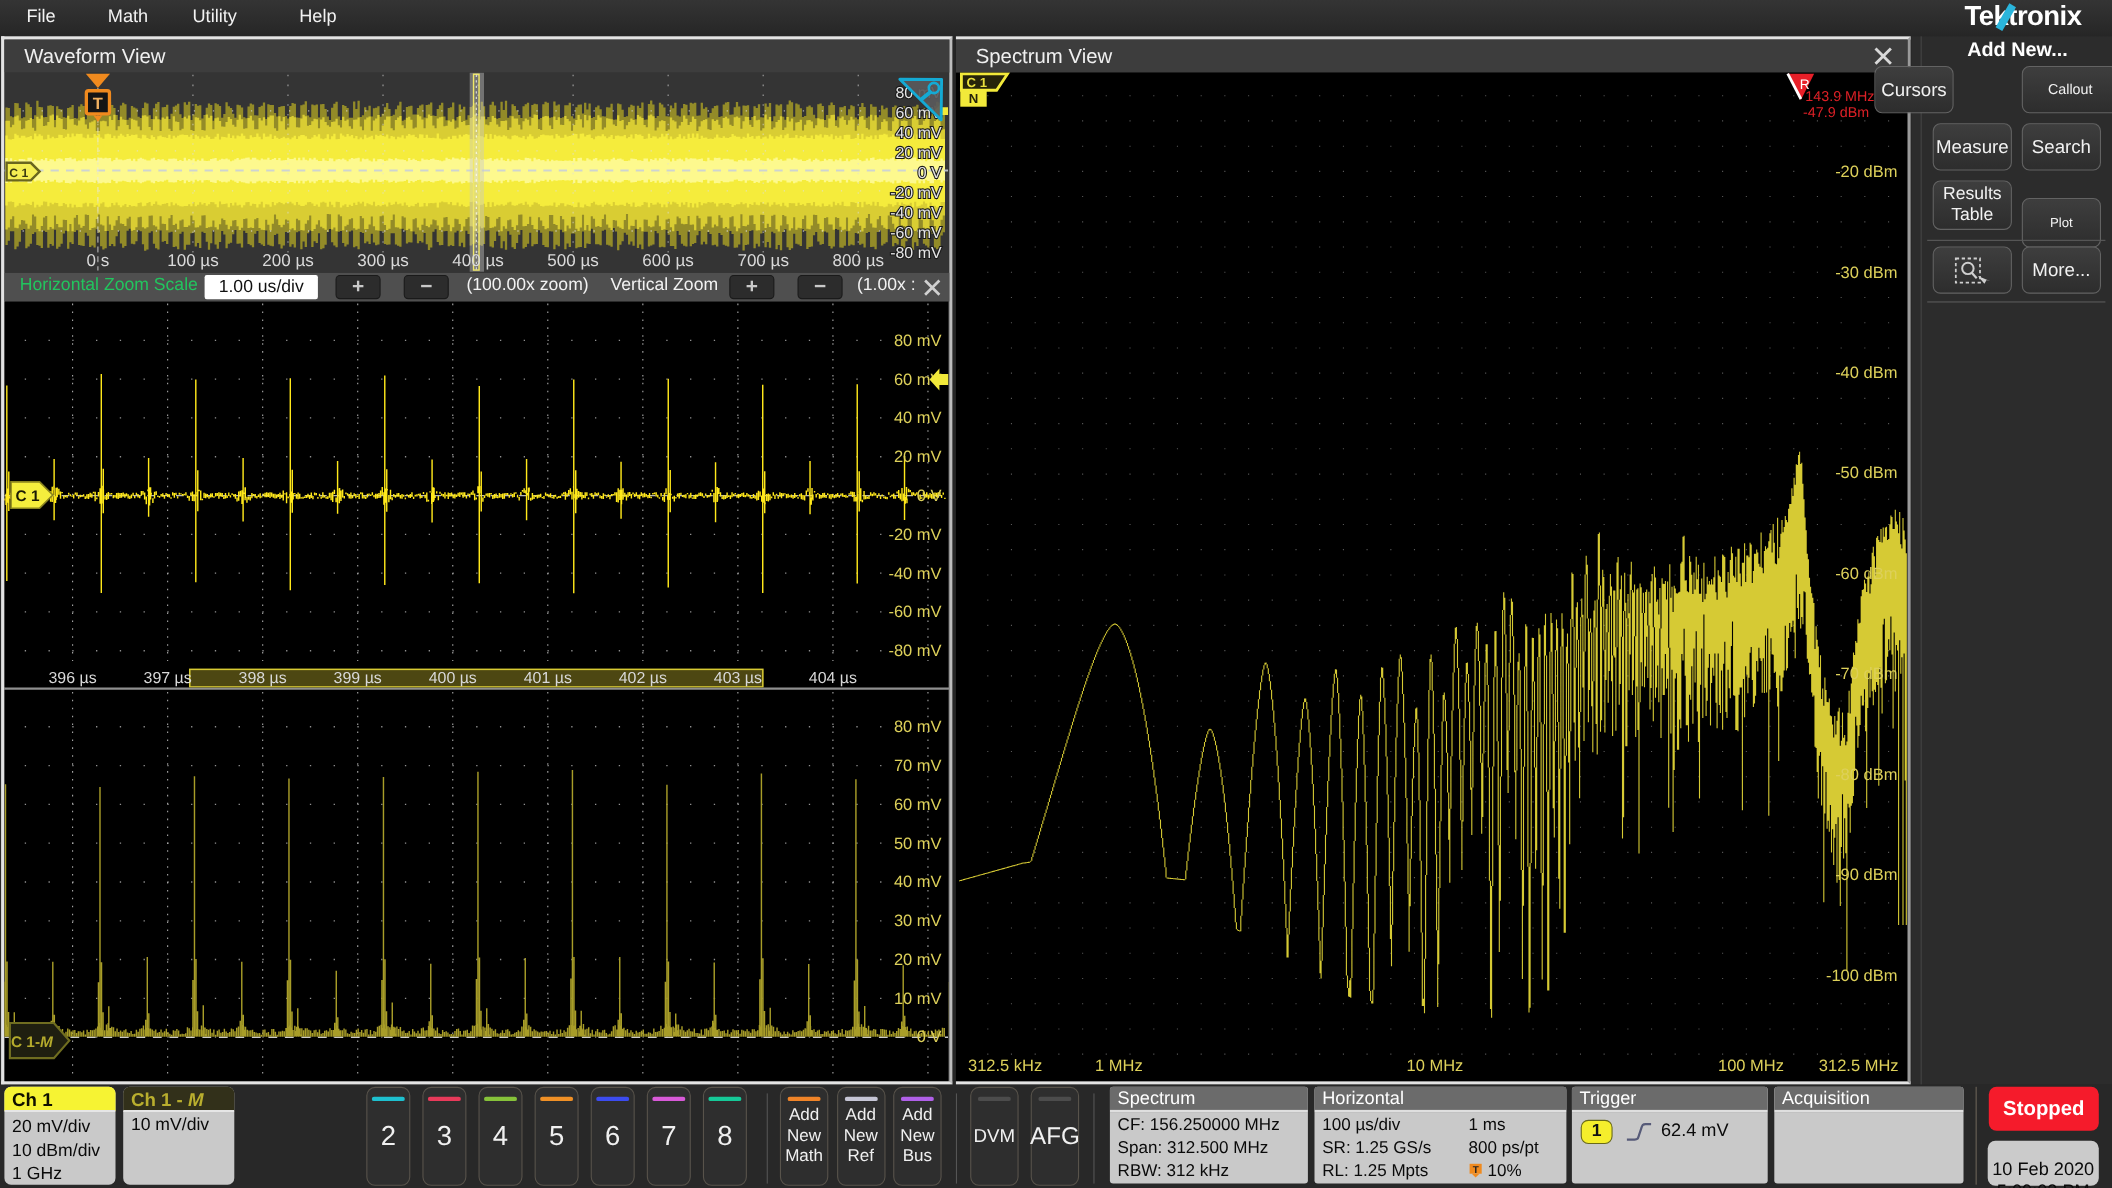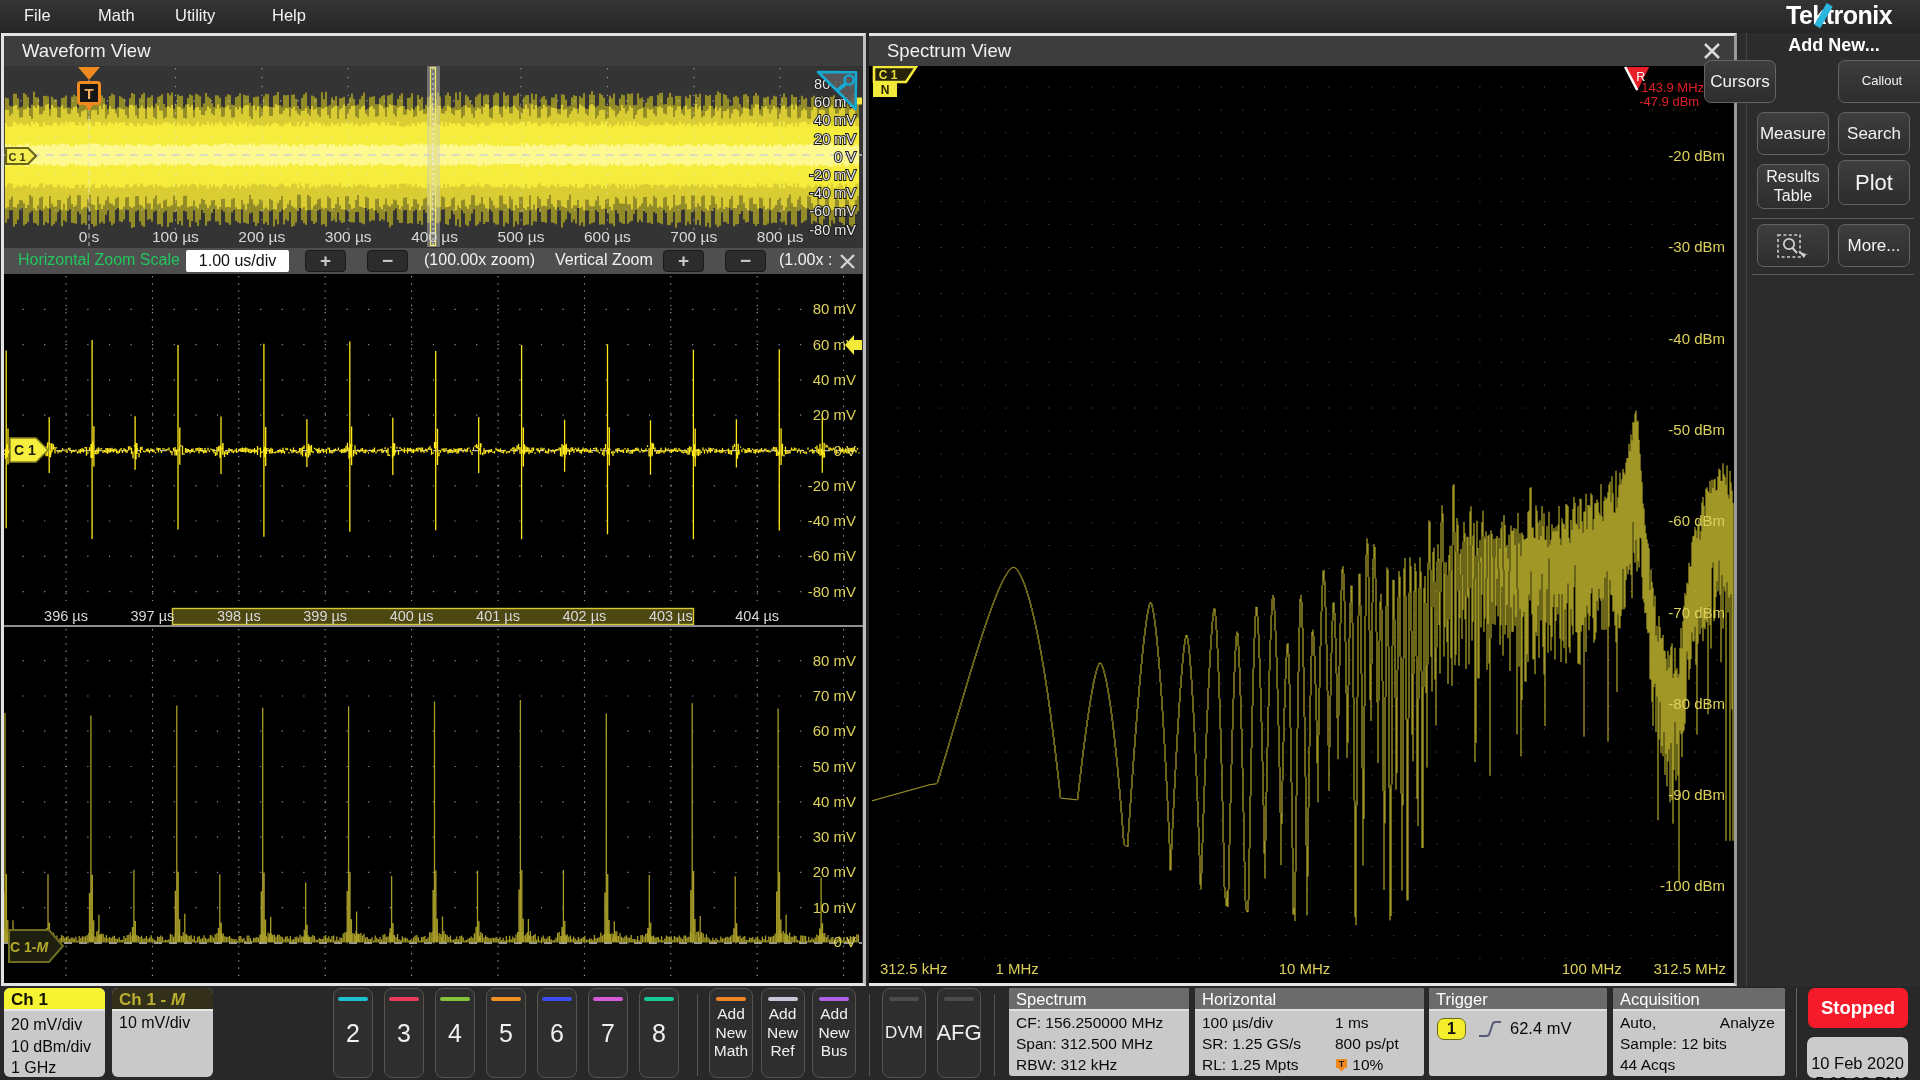--- a/index.html
+++ b/index.html
@@ -152,21 +152,21 @@
     <circle cx="4" cy="18" r="1.6" fill="#b0b0b0"></circle>
   </svg>
 <div style="position:absolute;left:1738px;top:33px;width:182px;height:953px;background:#2c2c2c"></div>
 <div style="position:absolute;left:1746px;top:33px;width:1px;height:953px;background:#454545"></div>
 <div style="position:absolute;left:1748px;top:35px;width:172px;height:22px;font-size:18px;font-weight:bold;color:#fff;text-align:center">Add New...</div>
 <div class="btn" style="left:1704px;top:60px;width:72px;height:43px;font-size:17px;line-height:1.15">Cursors</div>
 <div class="btn" style="left:1838px;top:60px;width:88px;height:43px;font-size:13px;line-height:1.15">Callout</div>
 <div class="btn" style="left:1757px;top:112px;width:72px;height:43px;font-size:17px;line-height:1.15">Measure</div>
 <div class="btn" style="left:1838px;top:112px;width:72px;height:43px;font-size:17px;line-height:1.15">Search</div>
 <div class="btn" style="left:1757px;top:164px;width:72px;height:45px;font-size:16px;line-height:1.15">Results<br>Table</div>
-<div class="btn" style="left:1838px;top:160px;width:72px;height:45px;font-size:22px;line-height:1.15">Plot</div>
+<div class="btn" style="left:1838px;top:180px;width:72px;height:45px;font-size:12px;line-height:1.15">Plot</div>
 <div style="position:absolute;left:1752px;top:218px;width:162px;height:1px;background:#5a5a5a"></div>
 <div class="btn" style="left:1757px;top:224px;width:72px;height:43px">
     <svg width="34" height="30">
       <rect x="2" y="4" width="22" height="22" fill="none" stroke="#cfcfcf" stroke-width="1.6" stroke-dasharray="3 2.4"></rect>
       <circle cx="13" cy="13" r="5.2" fill="none" stroke="#cfcfcf" stroke-width="1.8"></circle>
       <path d="M16.5 17l4.5 5" stroke="#cfcfcf" stroke-width="2"></path>
       <path d="M22 20l6 7l2-3.4l3.6 1z" fill="#cfcfcf"></path>
     </svg>
   </div>
 <div class="btn" style="left:1838px;top:224px;width:72px;height:43px;font-size:17px;line-height:1.15">More...</div>
@@ -224,16 +224,15 @@
 <div class="ipan" style="left:1429px;width:178px">
     <div class="hd">Trigger</div>
   </div>
 <div style="position:absolute;left:1437px;top:1018px;width:29px;height:22px;background:#f5ee2c;border:1.5px solid #6a6a18;border-radius:7px;color:#111;font-size:16px;font-weight:bold;text-align:center;line-height:20px">1</div>
 <svg style="position:absolute;left:1477px;top:1018px" width="26" height="22">
     <path d="M2 18h7c3 0 3-1 4-4l2-6c1-3 1-4 4-4h5" stroke="#565a78" stroke-width="2" fill="none"></path>
   </svg>
 <div style="position:absolute;left:1510px;top:1019px;font-size:16.5px;color:#0a0a0a">62.4 mV</div>
 <div class="ipan" style="left:1613px;width:172px">
     <div class="hd">Acquisition</div>
-    <div class="bd"><div style="position:relative">Auto,<span style="position:absolute;right:10px">Analyze</span></div>Sample: 12 bits<br>44 Acqs</div>
   </div>
 <div style="position:absolute;left:1796px;top:988px;width:1px;height:89px;background:#6a6156"></div>
 <div style="position:absolute;left:1808px;top:988px;width:100px;height:40px;background:#f51b2b;border-radius:7px;color:#fff;font-size:18.5px;font-weight:bold;text-align:center;line-height:40px">Stopped</div>
 <div style="position:absolute;left:1807px;top:1037px;width:101px;height:41px;background:#cbcbcb;border-radius:7px;color:#0a0a0a;font-size:16.5px;text-align:center;line-height:20px;padding-top:16px">10 Feb 2020<br>5:09:03 PM</div>
 </body></html>

